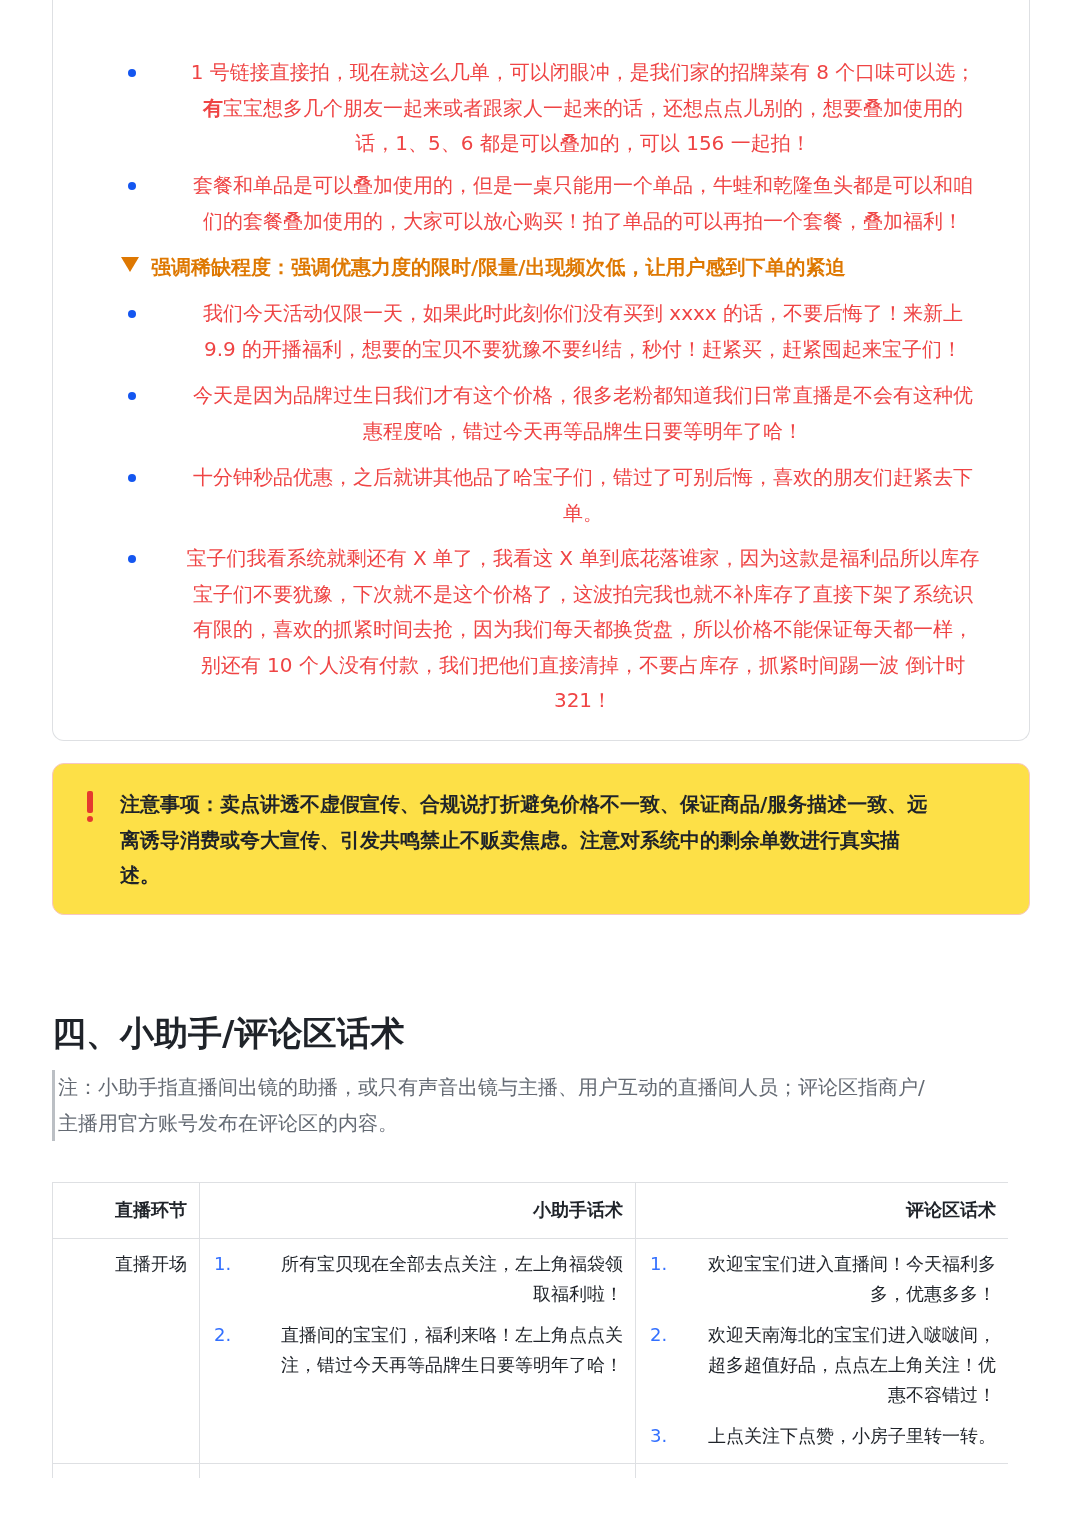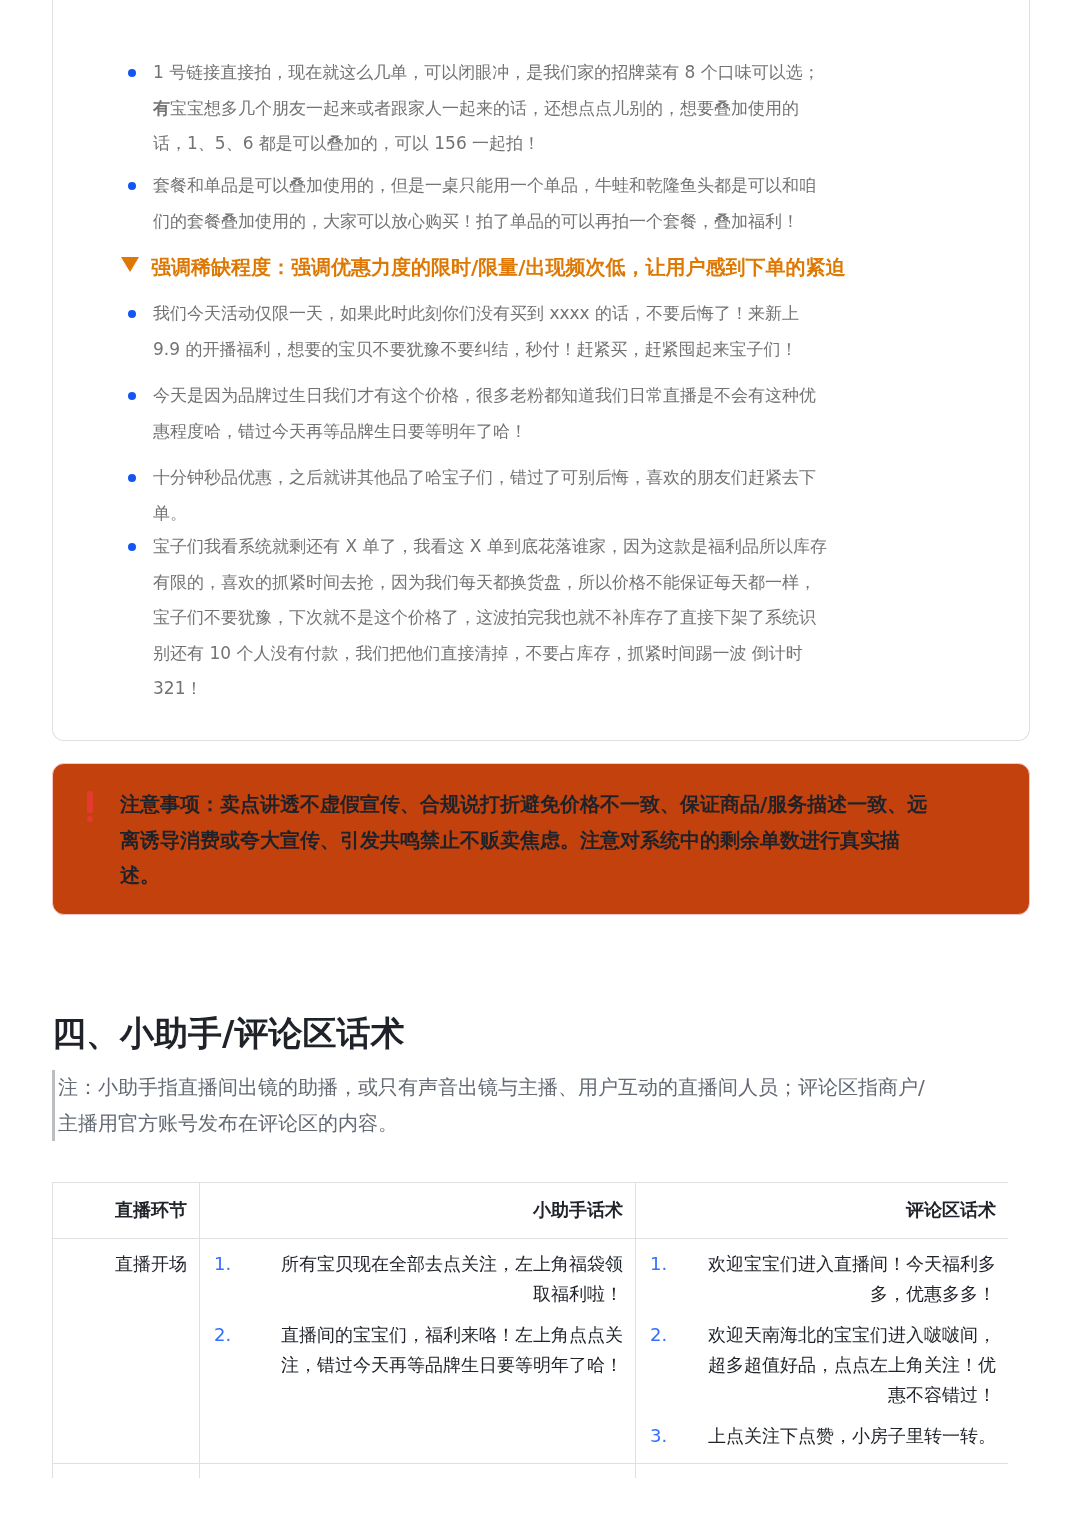--- a/index.html
+++ b/index.html
@@ -4,39 +4,39 @@
   <style>
     * { box-sizing: border-box; margin: 0; padding: 0; }
     html, body { width: 1080px; height: 1526px; background: #ffffff; overflow: hidden; }
     body { font-family: "DejaVu Sans", "Liberation Sans", sans-serif; color: #1f2329; position: relative; }
 
     .card {
       position: absolute; left: 52px; top: -20px; width: 978px; height: 761px;
       border: 1px solid #dee0e3; border-top: none; border-radius: 0 0 12px 12px;
       background: #fff;
     }
-    .bl-item { position: absolute; left: 100px; width: 860px; font-size: 17px; line-height: 35.5px; color: #737373; }
+    .bl-item { position: absolute; left: 100px; width: 860px; font-size: 20px; line-height: 35.5px; color: #ef4444; text-align: center; }
     .bl-item .dot {
       position: absolute; left: -25px; top: 14px; width: 8px; height: 8px; border-radius: 50%;
       background: #1456f0;
     }
     .bl-item b { font-weight: bold; }
 
     .toggle-heading {
       position: absolute; left: 68px; font-size: 20px; line-height: 30px; color: #de7802; font-weight: bold;
       white-space: nowrap;
     }
     .toggle-heading .tri {
       display: inline-block; width: 0; height: 0; border-left: 9px solid transparent; border-right: 9px solid transparent;
       border-top: 15px solid #de7802; margin-right: 12px; vertical-align: 2px;
     }
 
     .callout {
       position: absolute; left: 52px; top: 763px; width: 978px; height: 152px;
-      border: 1.5px solid #f7c6c3; border-radius: 12px; background: #c2410c;
+      border: 1.5px solid #f7c6c3; border-radius: 12px; background: #fde047;
     }
     .callout .bang {
       position: absolute; left: 33px; top: 27px; width: 8px; height: 32px;
     }
     .callout .bang .bar { position: absolute; left: 1px; top: 0; width: 6px; height: 22px; background: #e53a2f; border-radius: 2px; }
     .callout .bang .pt { position: absolute; left: 1px; top: 25px; width: 6px; height: 6px; background: #e53a2f; border-radius: 50%; }
     .callout .text {
       position: absolute; left: 67px; top: 23px; width: 890px; font-size: 20px; line-height: 35.5px; font-weight: bold; color: #1f2329;
     }
 
@@ -92,25 +92,25 @@
   <div class="bl-item" style="top:398px">
     <span class="dot"></span>
     <div>今天是因为品牌过生日我们才有这个价格，很多老粉都知道我们日常直播是不会有这种优</div>
     <div>惠程度哈，错过今天再等品牌生日要等明年了哈！</div>
   </div>
   <div class="bl-item" style="top:480px">
     <span class="dot"></span>
     <div>十分钟秒品优惠，之后就讲其他品了哈宝子们，错过了可别后悔，喜欢的朋友们赶紧去下</div>
     <div>单。</div>
   </div>
-  <div class="bl-item" style="top:549px">
+  <div class="bl-item" style="top:561px">
     <span class="dot"></span>
     <div>宝子们我看系统就剩还有 X 单了，我看这 X 单到底花落谁家，因为这款是福利品所以库存</div>
+    <div>宝子们不要犹豫，下次就不是这个价格了，这波拍完我也就不补库存了直接下架了系统识</div>
     <div>有限的，喜欢的抓紧时间去抢，因为我们每天都换货盘，所以价格不能保证每天都一样，</div>
-    <div>宝子们不要犹豫，下次就不是这个价格了，这波拍完我也就不补库存了直接下架了系统识</div>
     <div>别还有 10 个人没有付款，我们把他们直接清掉，不要占库存，抓紧时间踢一波 倒计时</div>
     <div>321！</div>
   </div>
 </div>
 
 <div class="callout">
   <div class="bang">
     <div class="bar"></div>
       <div class="pt"></div>
   </div>

